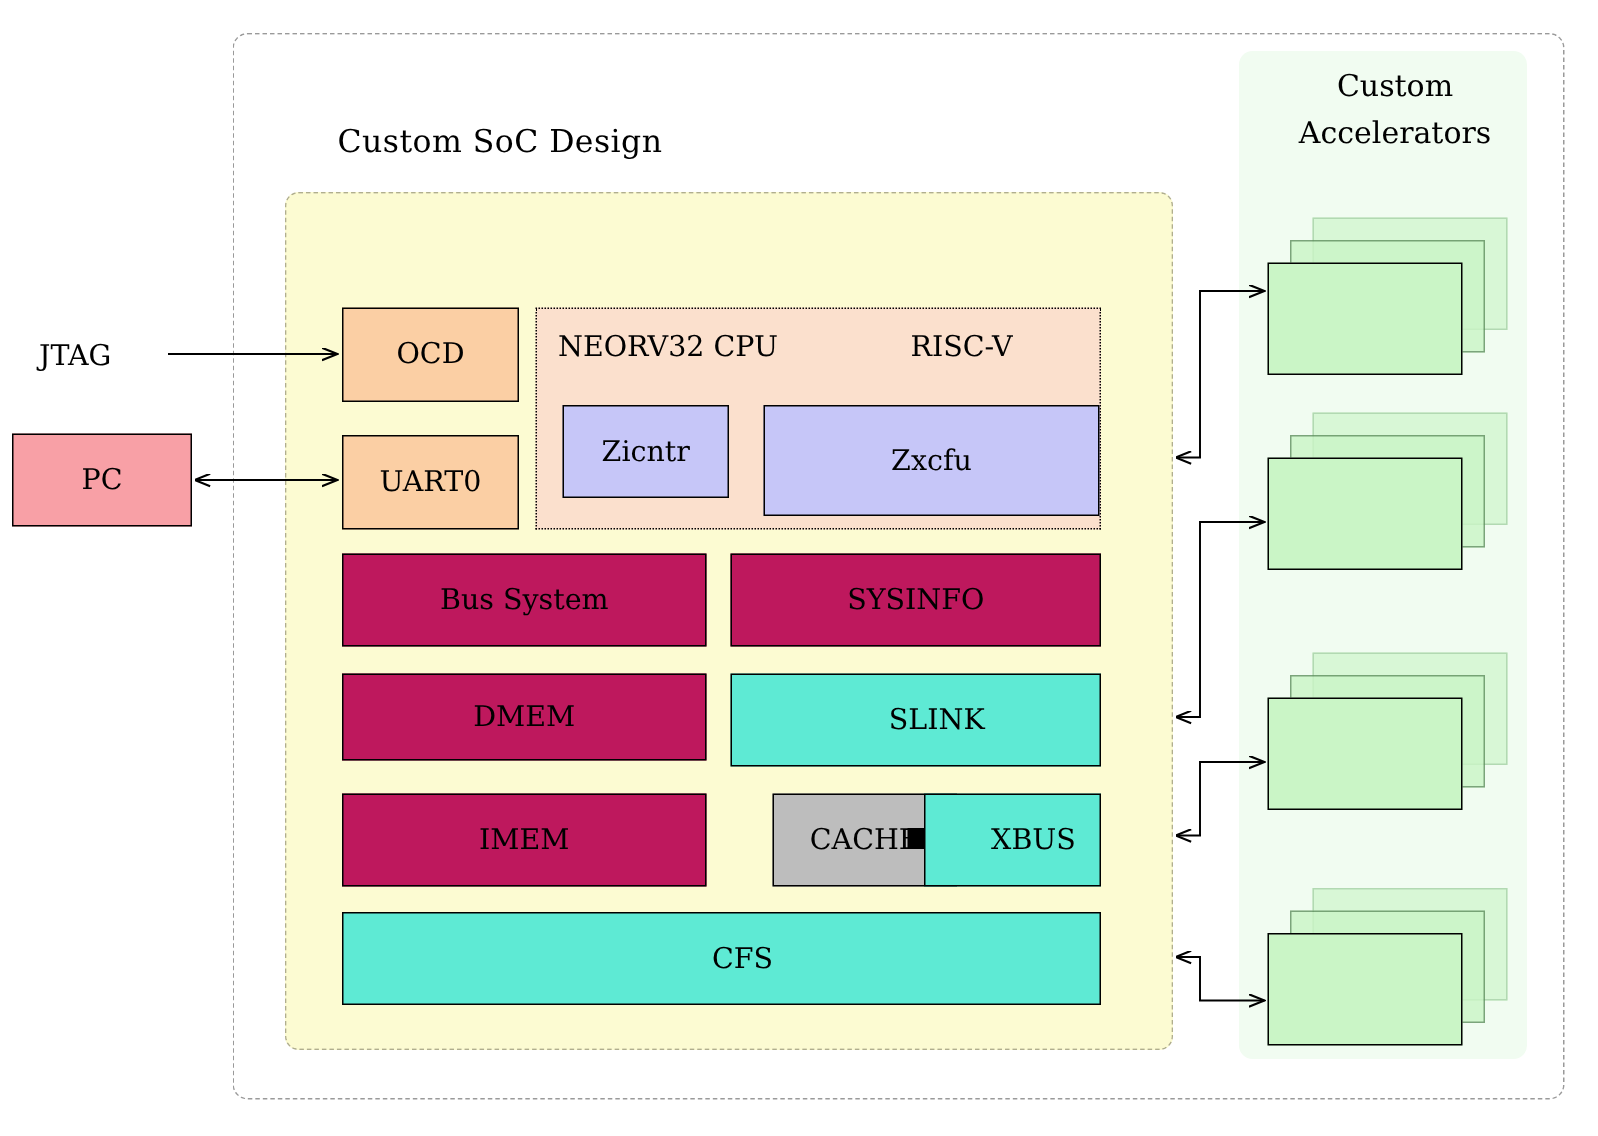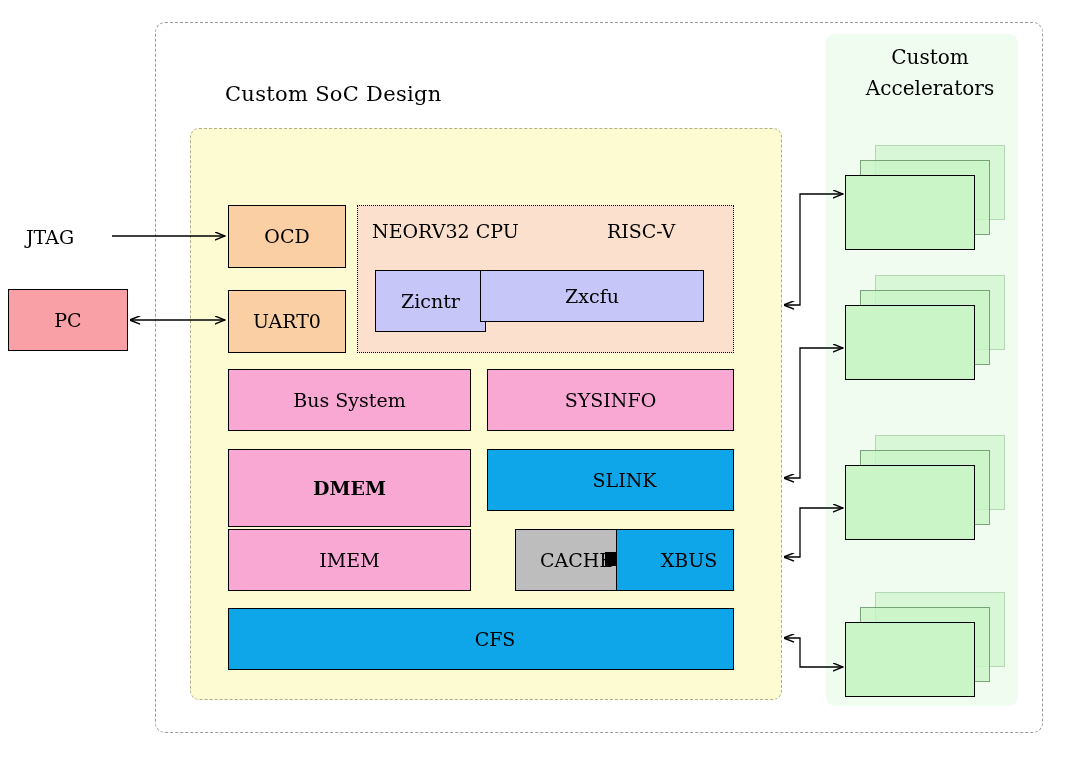--- a/index.html
+++ b/index.html
@@ -54,22 +54,22 @@
   .block {
     border: 1.3px solid #000000;
     display: flex;
     align-items: center;
     justify-content: center;
     font-size: 19px;
     line-height: 1;
     text-align: center;
   }
   .orange-dark { background: #fbcfa4; }
-  .orange-light { background: #f9a8d4; }
-  .grey-light { background: #0ea5e9; padding-left: 28px; }
+  .orange-light { background: #be185d; }
+  .grey-light { background: #5eead4; padding-left: 28px; }
   .grey-dark  { background: #bdbdbd; }
   .lavender   { background: #c6c6f8; }
 
   
   .cpu-panel {
     left: 357px; top: 205px;
     width: 377px; height: 148px;
     background: #fbe0cd;
     border: 1.6px dotted #000000;
   }
@@ -161,29 +161,29 @@
     <div class="abs acc-layer acc-front"></div>
   </div>
 
   <div class="abs proc-panel"></div>
 
   <div class="abs cpu-panel"></div>
   <div class="abs cpu-label cpu-label-left">NEORV32 CPU</div>
   <div class="abs cpu-label cpu-label-right">RISC-V</div>
 
   <div class="abs block lavender" style="left:375px; top:270px; width:111px; height:62px;">Zicntr</div>
-  <div class="abs block lavender" style="left:480px; top:270px; width:224px; height:52px;">Zxcfu</div>
+  <div class="abs block lavender" style="left:509px; top:270px; width:224px; height:74px;">Zxcfu</div>
 
   <div class="abs block orange-dark" style="left:228px; top:205px; width:118px; height:63px;">OCD</div>
   <div class="abs block orange-dark" style="left:228px; top:290px; width:118px; height:63px;">UART0</div>
 
   <div class="abs block orange-light" style="left:228px; top:369px; width:243px; height:62px;">Bus System</div>
   <div class="abs block orange-light" style="left:487px; top:369px; width:247px; height:62px;">SYSINFO</div>
 
-  <div class="abs block orange-light" style="left:228px; top:449px; width:243px; height:78px;font-weight:bold;">DMEM</div>
+  <div class="abs block orange-light" style="left:228px; top:449px; width:243px; height:58px;">DMEM</div>
   <div class="abs block grey-light" style="left:487px; top:449px; width:247px; height:62px;">SLINK</div>
 
   <div class="abs block orange-light" style="left:228px; top:529px; width:243px; height:62px;">IMEM</div>
   <div class="abs block grey-dark" style="left:487px; top:529px; width:123px; height:62px;margin-left:28px;">CACHE</div>
   <div class="abs" style="left:605px; top:552px; width:14px; height:14px; background:#000000;"></div>
   <div class="abs block grey-light" style="left:616px; top:529px; width:118px; height:62px;">XBUS</div>
 
   <div class="abs block grey-light" style="left:228px; top:608px; width:506px; height:62px;">CFS</div>
 
   <div class="abs pc-box">PC</div>

